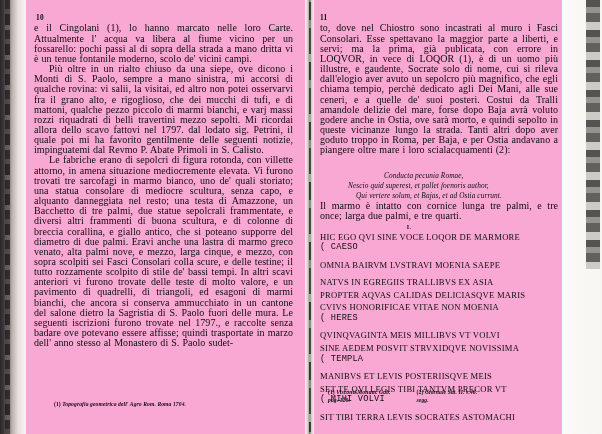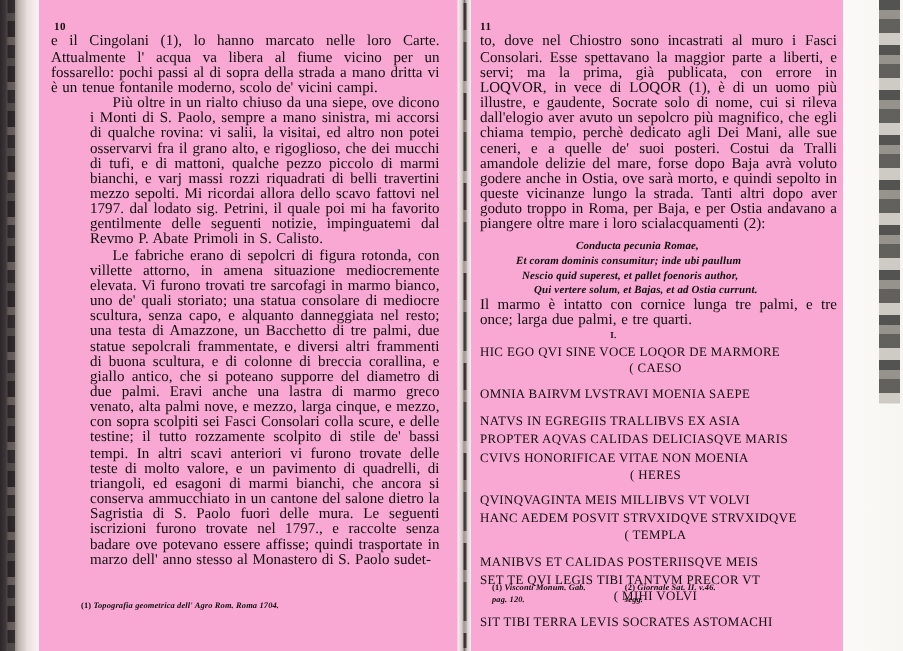--- a/index.html
+++ b/index.html
@@ -112,30 +112,30 @@
   p.body {
     margin: 0;
     font-size: 10px;
     line-height: 10.15px;
     text-align: justify;
     text-justify: inter-word;
     word-spacing: .5px;
     letter-spacing: .04px;
     hyphens: manual;
   }
-  p.body.indent { text-indent: 15px; margin-left: 26px; }
+  p.body.indent { text-indent: 15px; }
   p.body + p.body { margin-top: 0; }
 
   
   .verse {
-    margin: 4px 0 1px 0;
+    margin: 16px 0 1px 0;
     font-style: italic;
     font-size: 7.3px;
     line-height: 9.6px;
-    font-weight: bold;
+    font-weight: normal;
     letter-spacing: .1px;
   }
   .verse .v-line { white-space: nowrap; display: block; }
   .verse .v1 { padding-left: 64px; }
   .verse .v2 { padding-left: 24px; }
   .verse .v3 { padding-left: 28px; }
   .verse .v4 { padding-left: 36px; }
 
   
   .inscription {
@@ -149,23 +149,24 @@
     text-align: center;
     font-size: 6px;
     font-weight: bold;
     line-height: 7px;
     margin-bottom: 0px;
     padding-right: 60px;
   }
   .inscription .ln { display: block; }
   .inscription .cont {
     display: block;
-    text-align: center;
+    text-align: left;
     padding-right: 4px;
     margin-top: -1.5px;
+    font-family: Liberation Mono, monospace;
   }
   .inscription .gap { margin-top: 5px; }
 
   
   .fn-wrap { position: absolute; left: 0; right: 0; }
   .fn-wrap.verso-fn { bottom: 26px; padding-left: 28px; padding-right: 16px; }
   .fn-wrap.recto-fn { bottom: 30px; padding-left: 14px; padding-right: 10px; }
   .fn {
     font-size: 5.6px;
     font-style: italic;
@@ -213,41 +214,40 @@
   </div>
 
   <div class="leaf recto">
 
     <div class="folio recto-folio">11</div>
 
     <p class="body">to, dove nel Chiostro sono incastrati al muro i Fasci Consolari. Esse spettavano la maggior parte a liberti, e servi; ma la prima, già publicata, con errore in LOQVOR, in vece di LOQOR (1), è di un uomo più illustre, e gaudente, Socrate solo di nome, cui si rileva dall'elogio aver avuto un sepolcro più magnifico, che egli chiama tempio, perchè dedicato agli Dei Mani, alle sue ceneri, e a quelle de' suoi posteri. Costui da Tralli amandole delizie del mare, forse dopo Baja avrà voluto godere anche in Ostia, ove sarà morto, e quindi sepolto in queste vicinanze lungo la strada. Tanti altri dopo aver goduto troppo in Roma, per Baja, e per Ostia andavano a piangere oltre mare i loro scialacquamenti (2):</p>
 
     <div class="verse">
       <span class="v-line v1">Conducta pecunia Romae,</span>
-      <span class="v-line v2">Et coram dominis consumitur; inde ubi paullum</span>
       <span class="v-line v3">Nescio quid superest, et pallet foenoris author,</span>
       <span class="v-line v4">Qui vertere solum, et Bajas, et ad Ostia currunt.</span>
     </div>
 
     <p class="body">Il marmo è intatto con cornice lunga tre palmi, e tre once; larga due palmi, e tre quarti.</p>
 
     <div class="inscription">
       <div class="inscr-num">I.</div>
       <div id="inscription-lines">
           <span class="ln">HIC EGO QVI SINE VOCE LOQOR DE MARMORE</span>
           <span class="cont">( CAESO</span>
           <span class="ln gap">OMNIA BAIRVM LVSTRAVI MOENIA SAEPE</span>
           <span class="ln gap">NATVS IN EGREGIIS TRALLIBVS EX ASIA</span>
           <span class="ln">PROPTER AQVAS CALIDAS DELICIASQVE MARIS</span>
           <span class="ln">CVIVS HONORIFICAE VITAE NON MOENIA</span>
           <span class="cont">( HERES</span>
           <span class="ln gap">QVINQVAGINTA MEIS MILLIBVS VT VOLVI</span>
-          <span class="ln">HANC AEDEM POSVIT STRVXIDQVE STRVXIDQVE</span>
+          <span class="ln">SINE AEDEM POSVIT STRVXIDQVE NOVISSIMA</span>
           <span class="cont">( TEMPLA</span>
-          <span class="ln gap">MANIBVS ET CALIDAS POSTERIISQVE MEIS</span>
+          <span class="ln gap">MANIBVS ET LEVIS POSTERIISQVE MEIS</span>
           <span class="ln">SET TE QVI LEGIS TIBI TANTVM PRECOR VT</span>
           <span class="cont">( MIHI VOLVI</span>
           <span class="ln gap">SIT TIBI TERRA LEVIS SOCRATES ASTOMACHI</span>
         </div>
     </div>
 
     <div class="fn-wrap recto-fn">
       <div class="fn-row">
         <div class="fn">
           <div>

